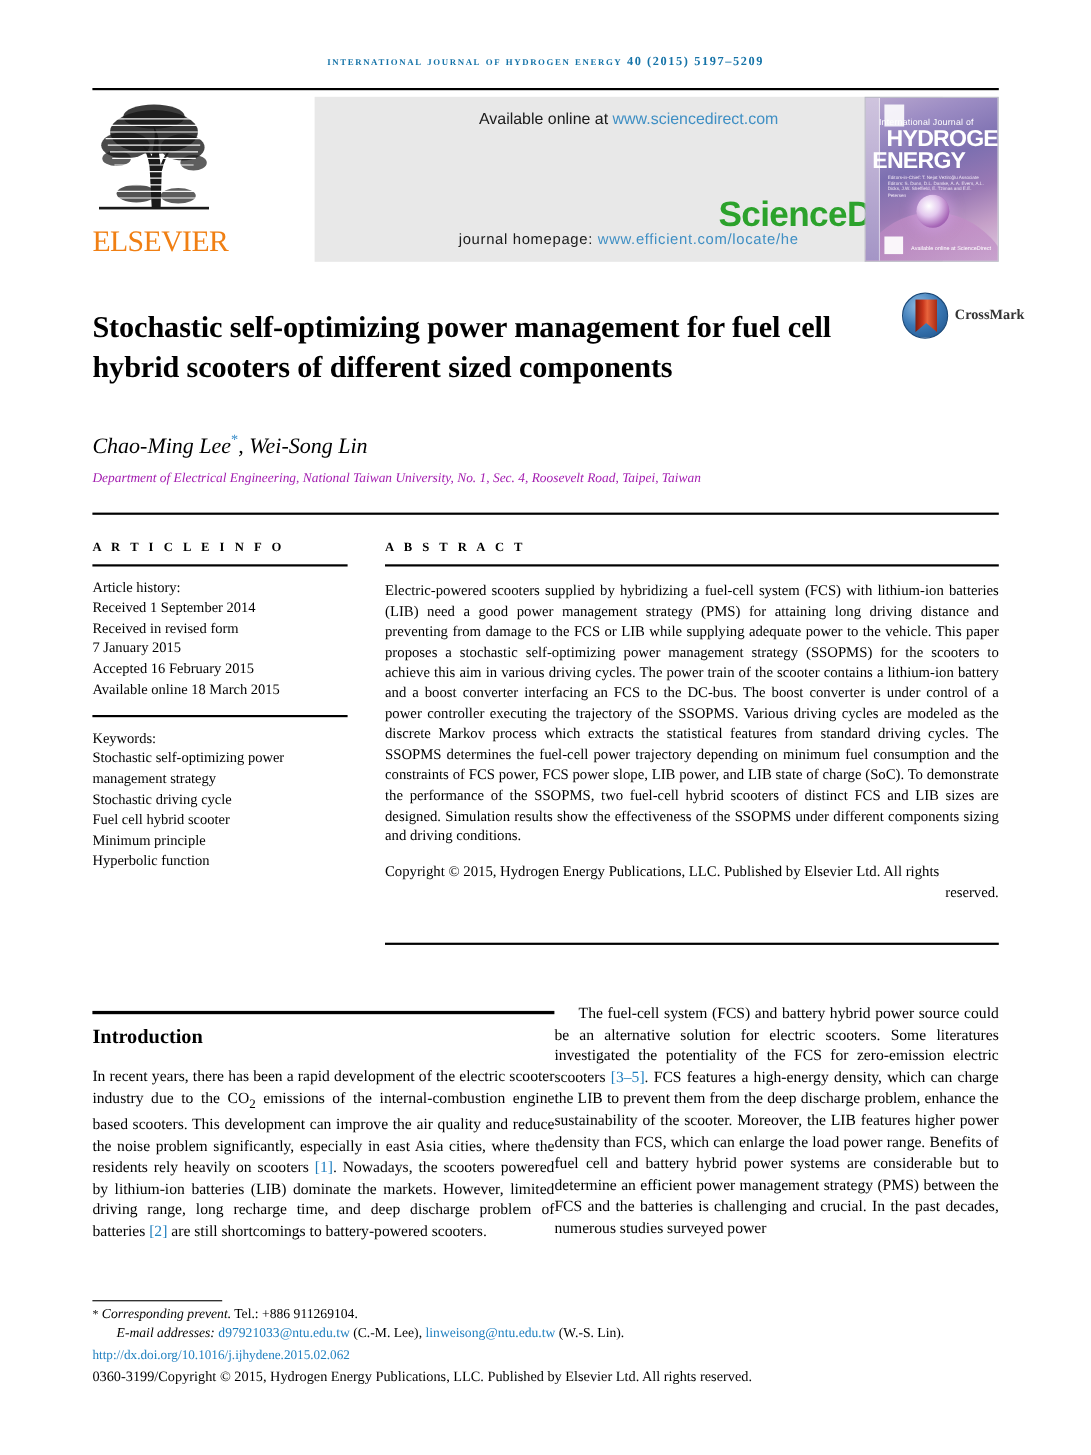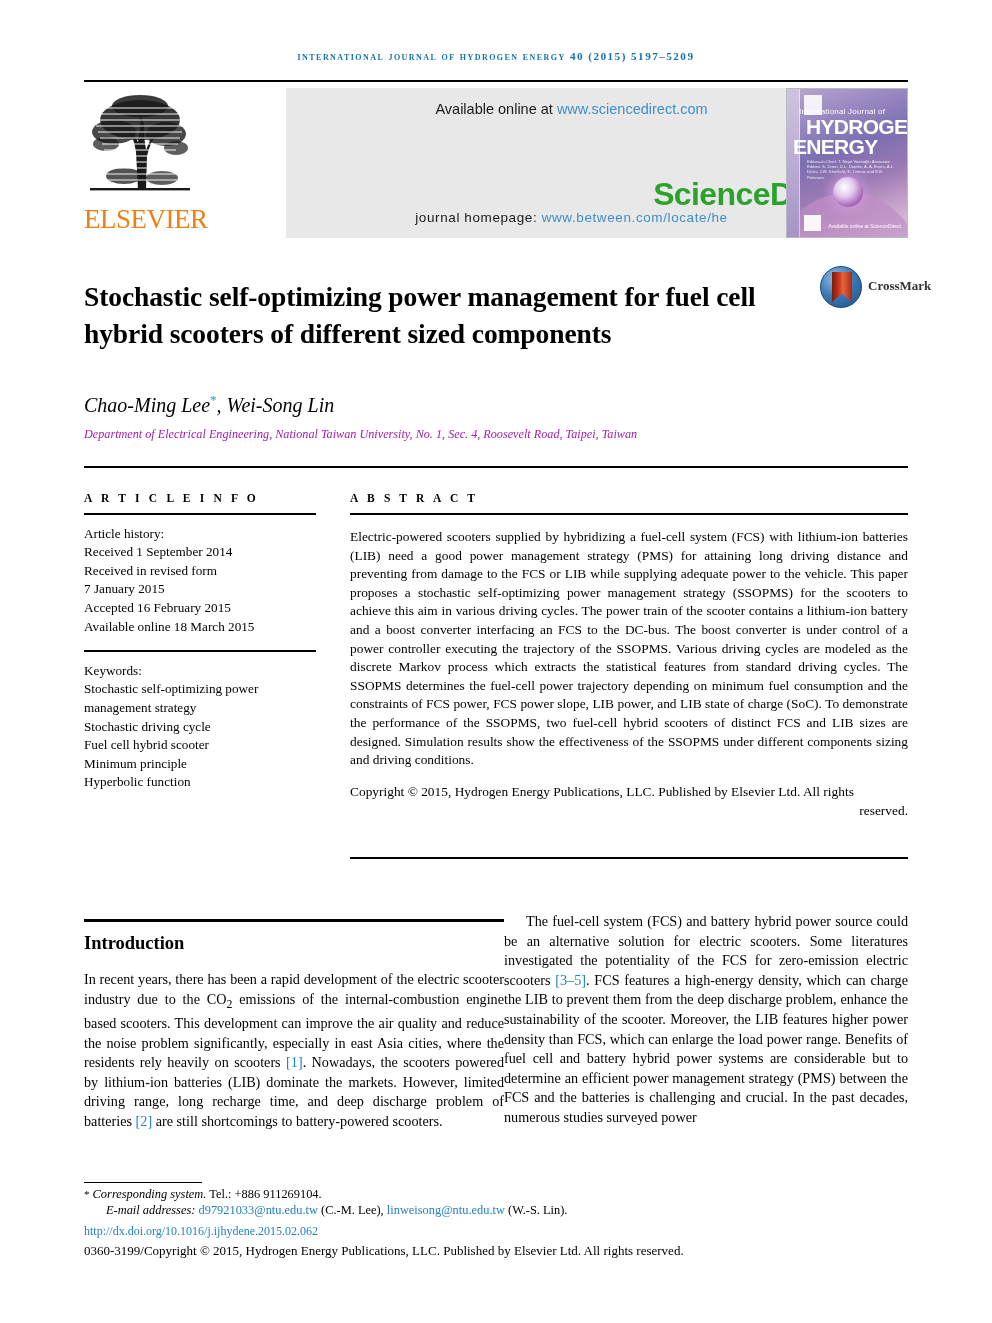--- a/index.html
+++ b/index.html
@@ -424,21 +424,21 @@
       </div>
       <div class="elsevier-word">ELSEVIER</div>
     </div>
 
     <div class="sd-panel">
       <div class="sd-avail">
         <span>Available online at </span><span class="url">www.sciencedirect.com</span>
       </div>
       <div class="sd-logo">ScienceDirect</div>
       <div class="sd-home">
-        <span>journal homepage: </span><span class="url">www.between.com/locate/he</span>
+        <span>journal homepage: </span><span class="url">www.efficient.com/locate/he</span>
       </div>
     </div>
 
     <div class="cover">
       <div class="cover-inner">
         <div class="cover-arc"></div>
         <div class="cover-side"></div>
         <div class="cover-elsevier-mark"></div>
         <div class="cover-ij">International Journal of</div>
         <div class="cover-h">HYDROGEN</div>
@@ -515,21 +515,21 @@
   <div class="col-right">
     <p class="para indent">
       <span>The fuel-cell system (FCS) and battery hybrid power source could be an alternative solution for electric scooters. Some literatures investigated the potentiality of the FCS for zero-emission electric scooters </span><span class="ref">[3–5]</span><span>. FCS features a high-energy density, which can charge the LIB to prevent them from the deep discharge problem, enhance the sustainability of the scooter. Moreover, the LIB features higher power density than FCS, which can enlarge the load power range. Benefits of fuel cell and battery hybrid power systems are considerable but to determine an efficient power management strategy (PMS) between the FCS and the batteries is challenging and crucial. In the past decades, numerous studies surveyed power</span>
     </p>
   </div>
 
   <div class="foot-rule"></div>
   <div class="footnote">
     <div>
       <span class="star">*</span>
-      <i>Corresponding system.</i><span> Tel.: +886 911269104.</span>
+      <i>Corresponding prevent.</i><span> Tel.: +886 911269104.</span>
     </div>
     <div class="ind">
       <i>E-mail addresses:</i>
       <span class="link">d97921033@ntu.edu.tw</span>
       <span>(C.-M. Lee),</span>
       <span class="link">linweisong@ntu.edu.tw</span>
       <span>(W.-S. Lin).</span>
     </div>
   </div>
   <div class="doi">http://dx.doi.org/10.1016/j.ijhydene.2015.02.062</div>

